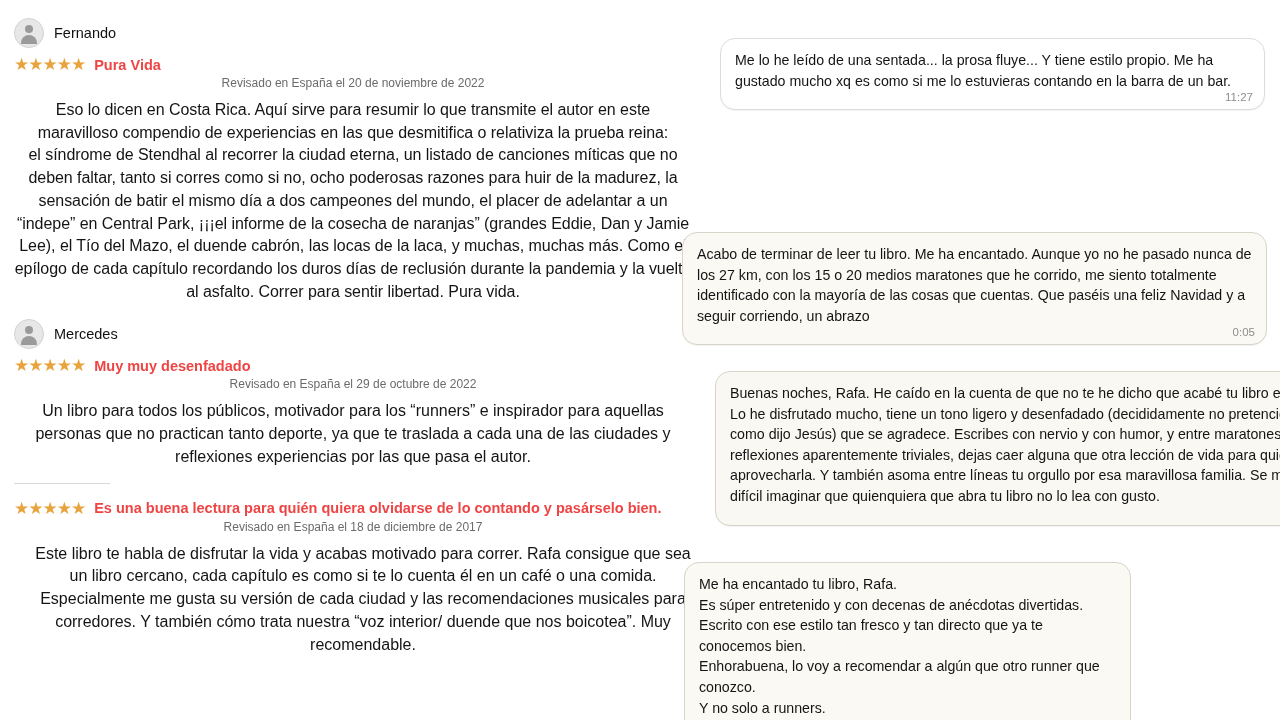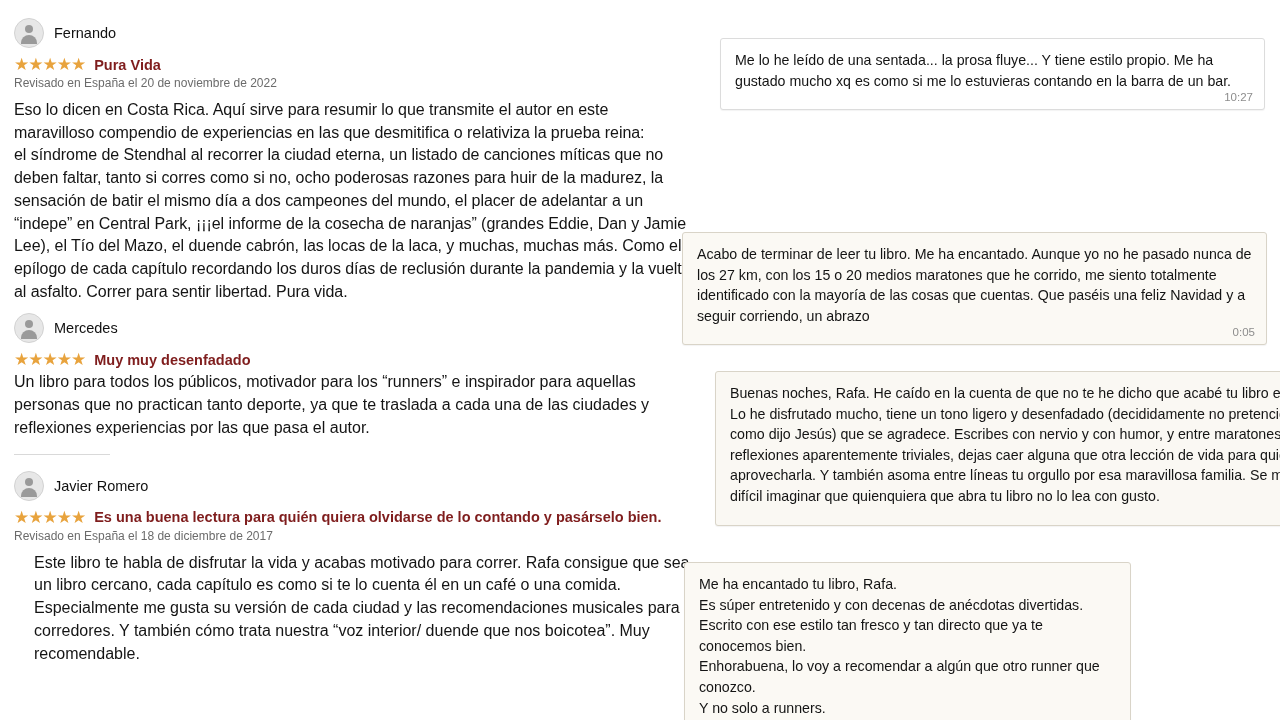--- a/index.html
+++ b/index.html
@@ -25,20 +25,21 @@
     position: absolute;
     left: 0;
     top: 0;
     width: 706px;
     height: 720px;
     padding: 18px 14px 0 14px;
     box-sizing: border-box;
   }
   .review {
     margin-bottom: 6px;
+    text-align: center;
   }
   .review-head {
     display: flex;
     align-items: center;
     gap: 10px;
     margin-bottom: 8px;
   }
   .avatar {
     width: 28px;
     height: 28px;
@@ -82,21 +83,21 @@
   }
   .stars {
     color: #e8a33d;
     font-size: 17px;
     letter-spacing: -1px;
     line-height: 1;
   }
   .review-title {
     font-size: 14.5px;
     font-weight: bold;
-    color: #7f1d1d;
+    color: #ef4444;
   }
   .review-meta {
     font-size: 12px;
     color: #6b6b6b;
     margin-bottom: 9px;
   }
   .review-body {
     font-size: 16px;
     line-height: 1.42;
     color: #141414;
@@ -118,21 +119,21 @@
     position: absolute;
     left: 660px;
     top: 0;
     width: 620px;
     height: 720px;
   }
   .bubble {
     position: absolute;
     box-sizing: border-box;
     border: 1px solid #d9d4c8;
-    border-radius: 3px;
+    border-radius: 15px;
     padding: 11px 14px 18px 14px;
     font-size: 14.2px;
     line-height: 1.45;
     color: #141414;
     background: #f7f5ef;
     box-shadow: 0 1px 1px rgba(0,0,0,0.05);
   }
   .bubble .time {
     position: absolute;
     right: 11px;
@@ -201,53 +202,50 @@
       </div>
       <div class="rating-line">
         <span class="stars">★★★★★</span>
         <span class="review-title">Pura Vida</span>
       </div>
       <div class="review-meta">Revisado en España el 20 de noviembre de 2022</div>
       <div class="review-body" style="white-space:pre-line">Eso lo dicen en Costa Rica. Aquí sirve para resumir lo que transmite el autor en este maravilloso compendio de experiencias en las que desmitifica o relativiza la prueba reina:
 el síndrome de Stendhal al recorrer la ciudad eterna, un listado de canciones míticas que no deben faltar, tanto si corres como si no, ocho poderosas razones para huir de la madurez, la sensación de batir el mismo día a dos campeones del mundo, el placer de adelantar a un “indepe” en Central Park, ¡¡¡el informe de la cosecha de naranjas” (grandes Eddie, Dan y Jamie Lee), el Tío del Mazo, el duende cabrón, las locas de la laca, y muchas, muchas más. Como el epílogo de cada capítulo recordando los duros días de reclusión durante la pandemia y la vuelta al asfalto. Correr para sentir libertad. Pura vida.</div>
     </div>
 
-    <div class="review rv2" style="margin-top:10px">
+    <div class="review rv2" style="margin-top:16px">
       <div class="review-head">
         <div class="avatar"></div>
         <span class="reviewer-name">Mercedes</span>
       </div>
       <div class="rating-line">
         <span class="stars">★★★★★</span>
         <span class="review-title">Muy muy desenfadado</span>
       </div>
+      <div class="review-meta">Revisado en España el 29 de octubre de 2022</div>
       <div class="review-body">Un libro para todos los públicos, motivador para los “runners” e inspirador para aquellas personas que no practican tanto deporte, ya que te traslada a cada una de las ciudades y reflexiones experiencias por las que pasa el autor.</div>
       <div class="divider"></div>
     </div>
 
     <div class="review rv3">
-      <div class="review-head">
-        <div class="avatar"></div>
-        <span class="reviewer-name">Javier Romero</span>
-      </div>
       <div class="rating-line">
         <span class="stars">★★★★★</span>
         <span class="review-title">Es una buena lectura para quién quiera olvidarse de lo contando y pasárselo bien.</span>
       </div>
       <div class="review-meta">Revisado en España el 18 de diciembre de 2017</div>
       <div class="review-body">Este libro te habla de disfrutar la vida y acabas motivado para correr. Rafa consigue que sea un libro cercano, cada capítulo es como si te lo cuenta él en un café o una comida. Especialmente me gusta su versión de cada ciudad y las recomendaciones musicales para corredores. Y también cómo trata nuestra “voz interior/ duende que nos boicotea”. Muy recomendable.</div>
     </div>
 
   </div>
 
   <div class="chat">
 
     <div class="bubble b1">
       <p>Me lo he leído de una sentada... la prosa fluye... Y tiene estilo propio. Me ha gustado mucho xq es como si me lo estuvieras contando en la barra de un bar.</p>
-      <span class="time">10:27</span>
+      <span class="time">11:27</span>
     </div>
 
     <div class="bubble b2">
       <p>Acabo de terminar de leer tu libro. Me ha encantado. Aunque yo no he pasado nunca de los 27 km, con los 15 o 20 medios maratones que he corrido, me siento totalmente identificado con la mayoría de las cosas que cuentas. Que paséis una feliz Navidad y a seguir corriendo, un abrazo</p>
       <span class="time">0:05</span>
     </div>
 
     <div class="bubble b3">
       <span class="chevron"></span>
       <p>Buenas noches, Rafa. He caído en la cuenta de que no te he dicho que acabé tu libro el otro día. Lo he disfrutado mucho, tiene un tono ligero y desenfadado (decididamente no pretencioso, como dijo Jesús) que se agradece. Escribes con nervio y con humor, y entre maratones y reflexiones aparentemente triviales, dejas caer alguna que otra lección de vida para quien quiera aprovecharla. Y también asoma entre líneas tu orgullo por esa maravillosa familia. Se me hace difícil imaginar que quienquiera que abra tu libro no lo lea con gusto.</p>

